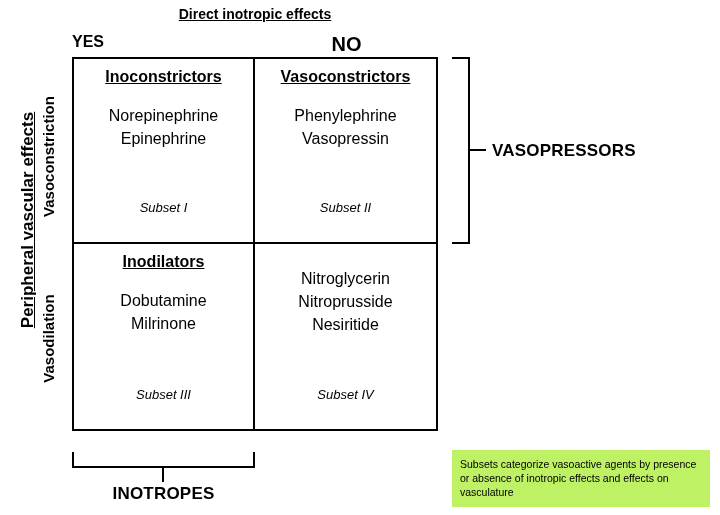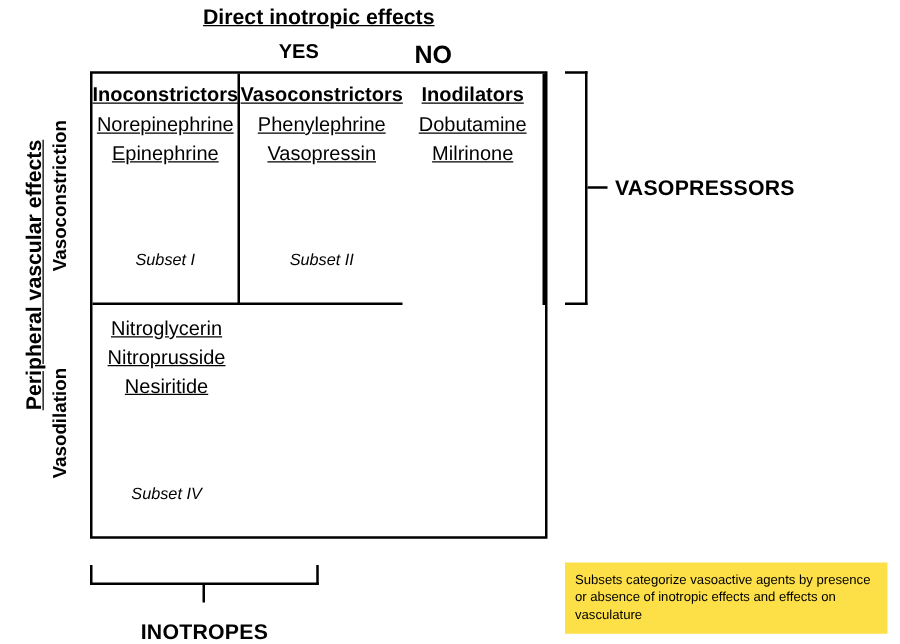--- a/index.html
+++ b/index.html
@@ -16,31 +16,31 @@
     overflow: hidden;
   }
 
   
   #top-title {
     position: absolute;
     left: 72px;
     top: 2px;
     width: 366px;
     text-align: center;
-    font-size: 17px;
+    font-size: 14px;
     font-weight: bold;
     text-decoration: underline;
     line-height: 24px;
   }
   #col-head-yes {
     position: absolute;
     left: 72px;
     top: 33px;
     width: 183px;
-    text-align: right;
+    text-align: left;
     font-size: 16px;
     font-weight: bold;
   }
   #col-head-no {
     position: absolute;
     left: 255px;
     top: 33px;
     width: 183px;
     text-align: center;
     font-size: 20px;
@@ -79,40 +79,39 @@
   
   #matrix {
     position: absolute;
     left: 72px;
     top: 57px;
     width: 366px;
     height: 374px;
     border: 2px solid #000000;
     box-sizing: border-box;
     display: grid;
-    grid-template-columns: 1fr 1fr 1fr;
+    grid-template-columns: 1fr 1fr;
     grid-template-rows: 1fr 1fr;
   }
   .cell {
     position: relative;
     box-sizing: border-box;
     padding-top: 7px;
     text-align: center;
   }
   .cell.border-right { border-right: 2px solid #000000; }
   .cell.border-bottom { border-bottom: 2px solid #000000; }
   .cell-title {
     font-size: 16px;
     font-weight: bold;
     text-decoration: underline;
     line-height: 22px;
   }
   .cell-list {
-    margin-top: 1px;
-    text-decoration: underline;
+    margin-top: 16px;
   }
   .cell-item {
     font-size: 16px;
     line-height: 23px;
   }
   .cell-subset {
     position: absolute;
     left: 0;
     right: 0;
     bottom: 27px;
@@ -173,31 +172,30 @@
   }
   #inotropes-label {
     position: absolute;
     left: 72px;
     top: 484px;
     width: 183px;
     text-align: center;
     font-size: 17px;
     font-weight: bold;
     letter-spacing: 0.2px;
-    margin-top: 12px;
   }
 
   
   #note-box {
     position: absolute;
     left: 452px;
     top: 450px;
     width: 258px;
     height: 57px;
-    background: #fde047;
+    background: #bef264;
     box-sizing: border-box;
     padding: 7px 8px 4px 8px;
   }
   #note-text {
     font-size: 10.5px;
     line-height: 14px;
     color: #000000;
   }
 </style>
 </head>
@@ -232,20 +230,21 @@
     </div>
     <div class="cell-subset">Subset II</div>
   </div>
 
   <div class="cell border-right">
     <div class="cell-title">Inodilators</div>
     <div class="cell-list">
       <div class="cell-item">Dobutamine</div>
       <div class="cell-item">Milrinone</div>
     </div>
+    <div class="cell-subset">Subset III</div>
   </div>
 
   <div class="cell">
     <div class="cell-list">
       <div class="cell-item">Nitroglycerin</div>
       <div class="cell-item">Nitroprusside</div>
       <div class="cell-item">Nesiritide</div>
     </div>
     <div class="cell-subset">Subset IV</div>
   </div>

